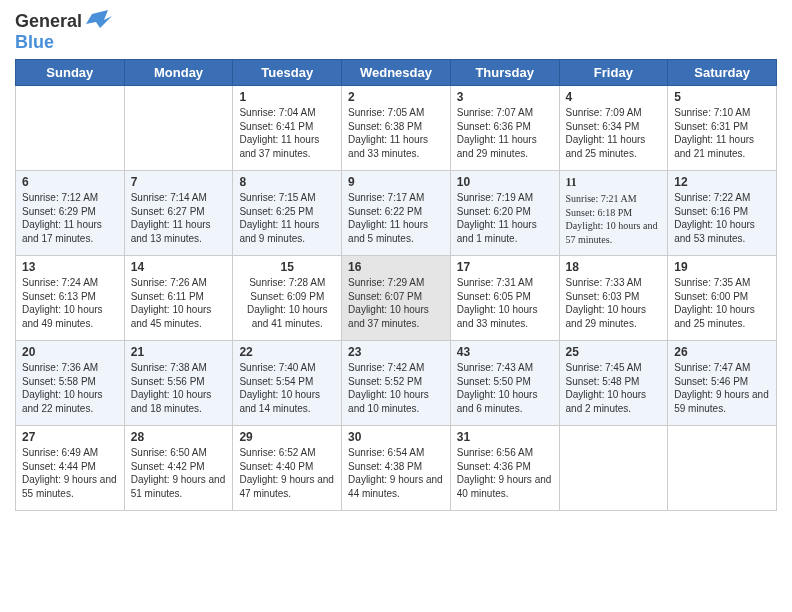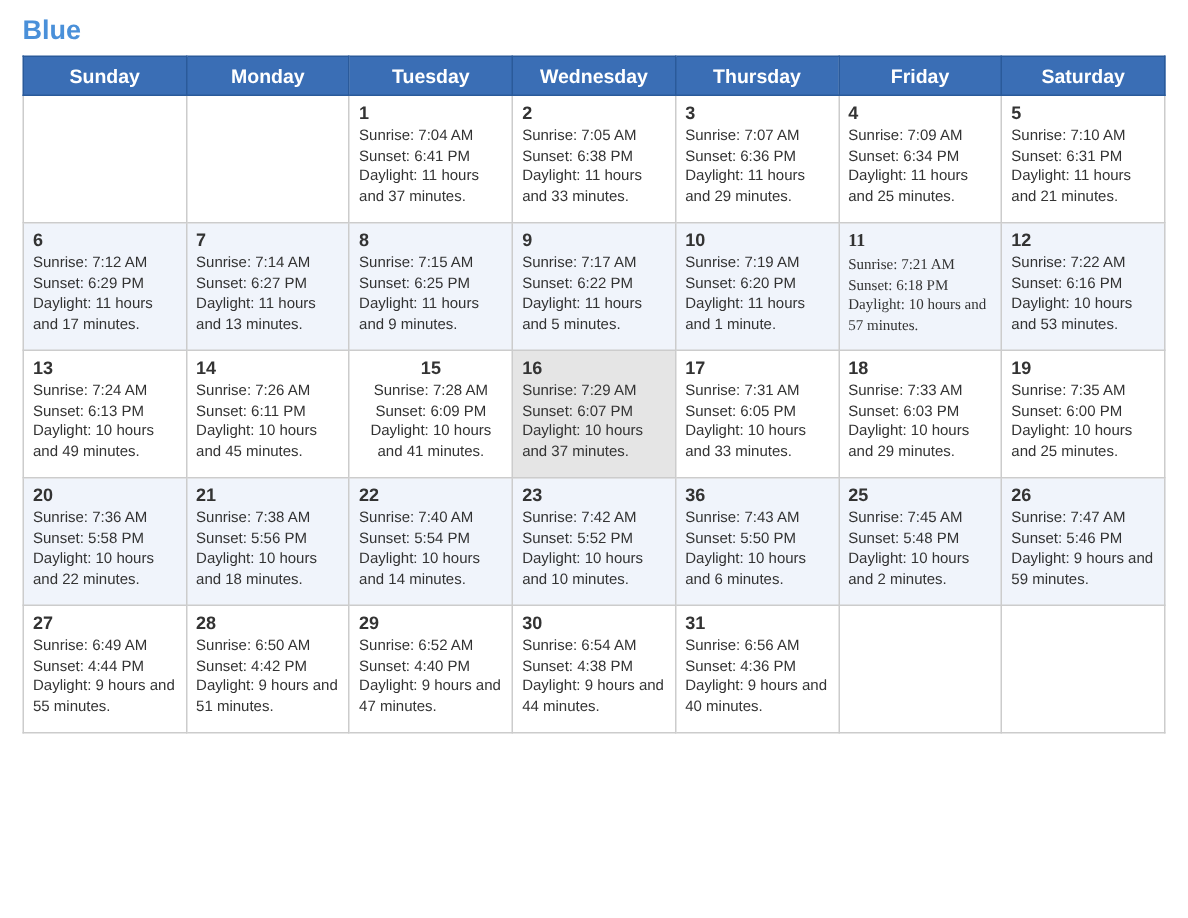--- a/index.html
+++ b/index.html
@@ -84,20 +84,26 @@
     }
     .calendar thead tr th {
       background: #3a6eb5;
     }
   </style>
 </head>
 <body>
 
 <div class="header-area">
   <div class="logo">
+    <div class="logo-row">
+      <span style="font-size:18px;font-weight:bold;color:#333;">General</span>
+      <svg width="26" height="22" viewBox="0 0 26 22" style="margin-left:2px;">
+        <polygon points="6,4 22,0 18,10 26,6 14,18 10,12 0,14" fill="#4a90d9"></polygon>
+      </svg>
+    </div>
     <div>
       <span style="font-size:18px;font-weight:bold;color:#4a90d9;">Blue</span>
     </div>
   </div>
   <div class="title-area">
     <div class="main-title"></div>
     <div class="subtitle"></div>
   </div>
 </div>
 
@@ -209,21 +215,21 @@
         </td>
         <td style="background: rgb(240, 244, 251);">
           <div class="day-num">22</div>
           <div class="day-info">Sunrise: 7:40 AM<br>Sunset: 5:54 PM<br>Daylight: 10 hours and 14 minutes.</div>
         </td>
         <td style="background: rgb(240, 244, 251);">
           <div class="day-num">23</div>
           <div class="day-info">Sunrise: 7:42 AM<br>Sunset: 5:52 PM<br>Daylight: 10 hours and 10 minutes.</div>
         </td>
         <td style="background: rgb(240, 244, 251);">
-          <div class="day-num">36</div>
+          <div class="day-num">43</div>
           <div class="day-info">Sunrise: 7:43 AM<br>Sunset: 5:50 PM<br>Daylight: 10 hours and 6 minutes.</div>
         </td>
         <td style="background: rgb(240, 244, 251);">
           <div class="day-num">25</div>
           <div class="day-info">Sunrise: 7:45 AM<br>Sunset: 5:48 PM<br>Daylight: 10 hours and 2 minutes.</div>
         </td>
         <td style="background: rgb(240, 244, 251);">
           <div class="day-num">26</div>
           <div class="day-info">Sunrise: 7:47 AM<br>Sunset: 5:46 PM<br>Daylight: 9 hours and 59 minutes.</div>
         </td>

